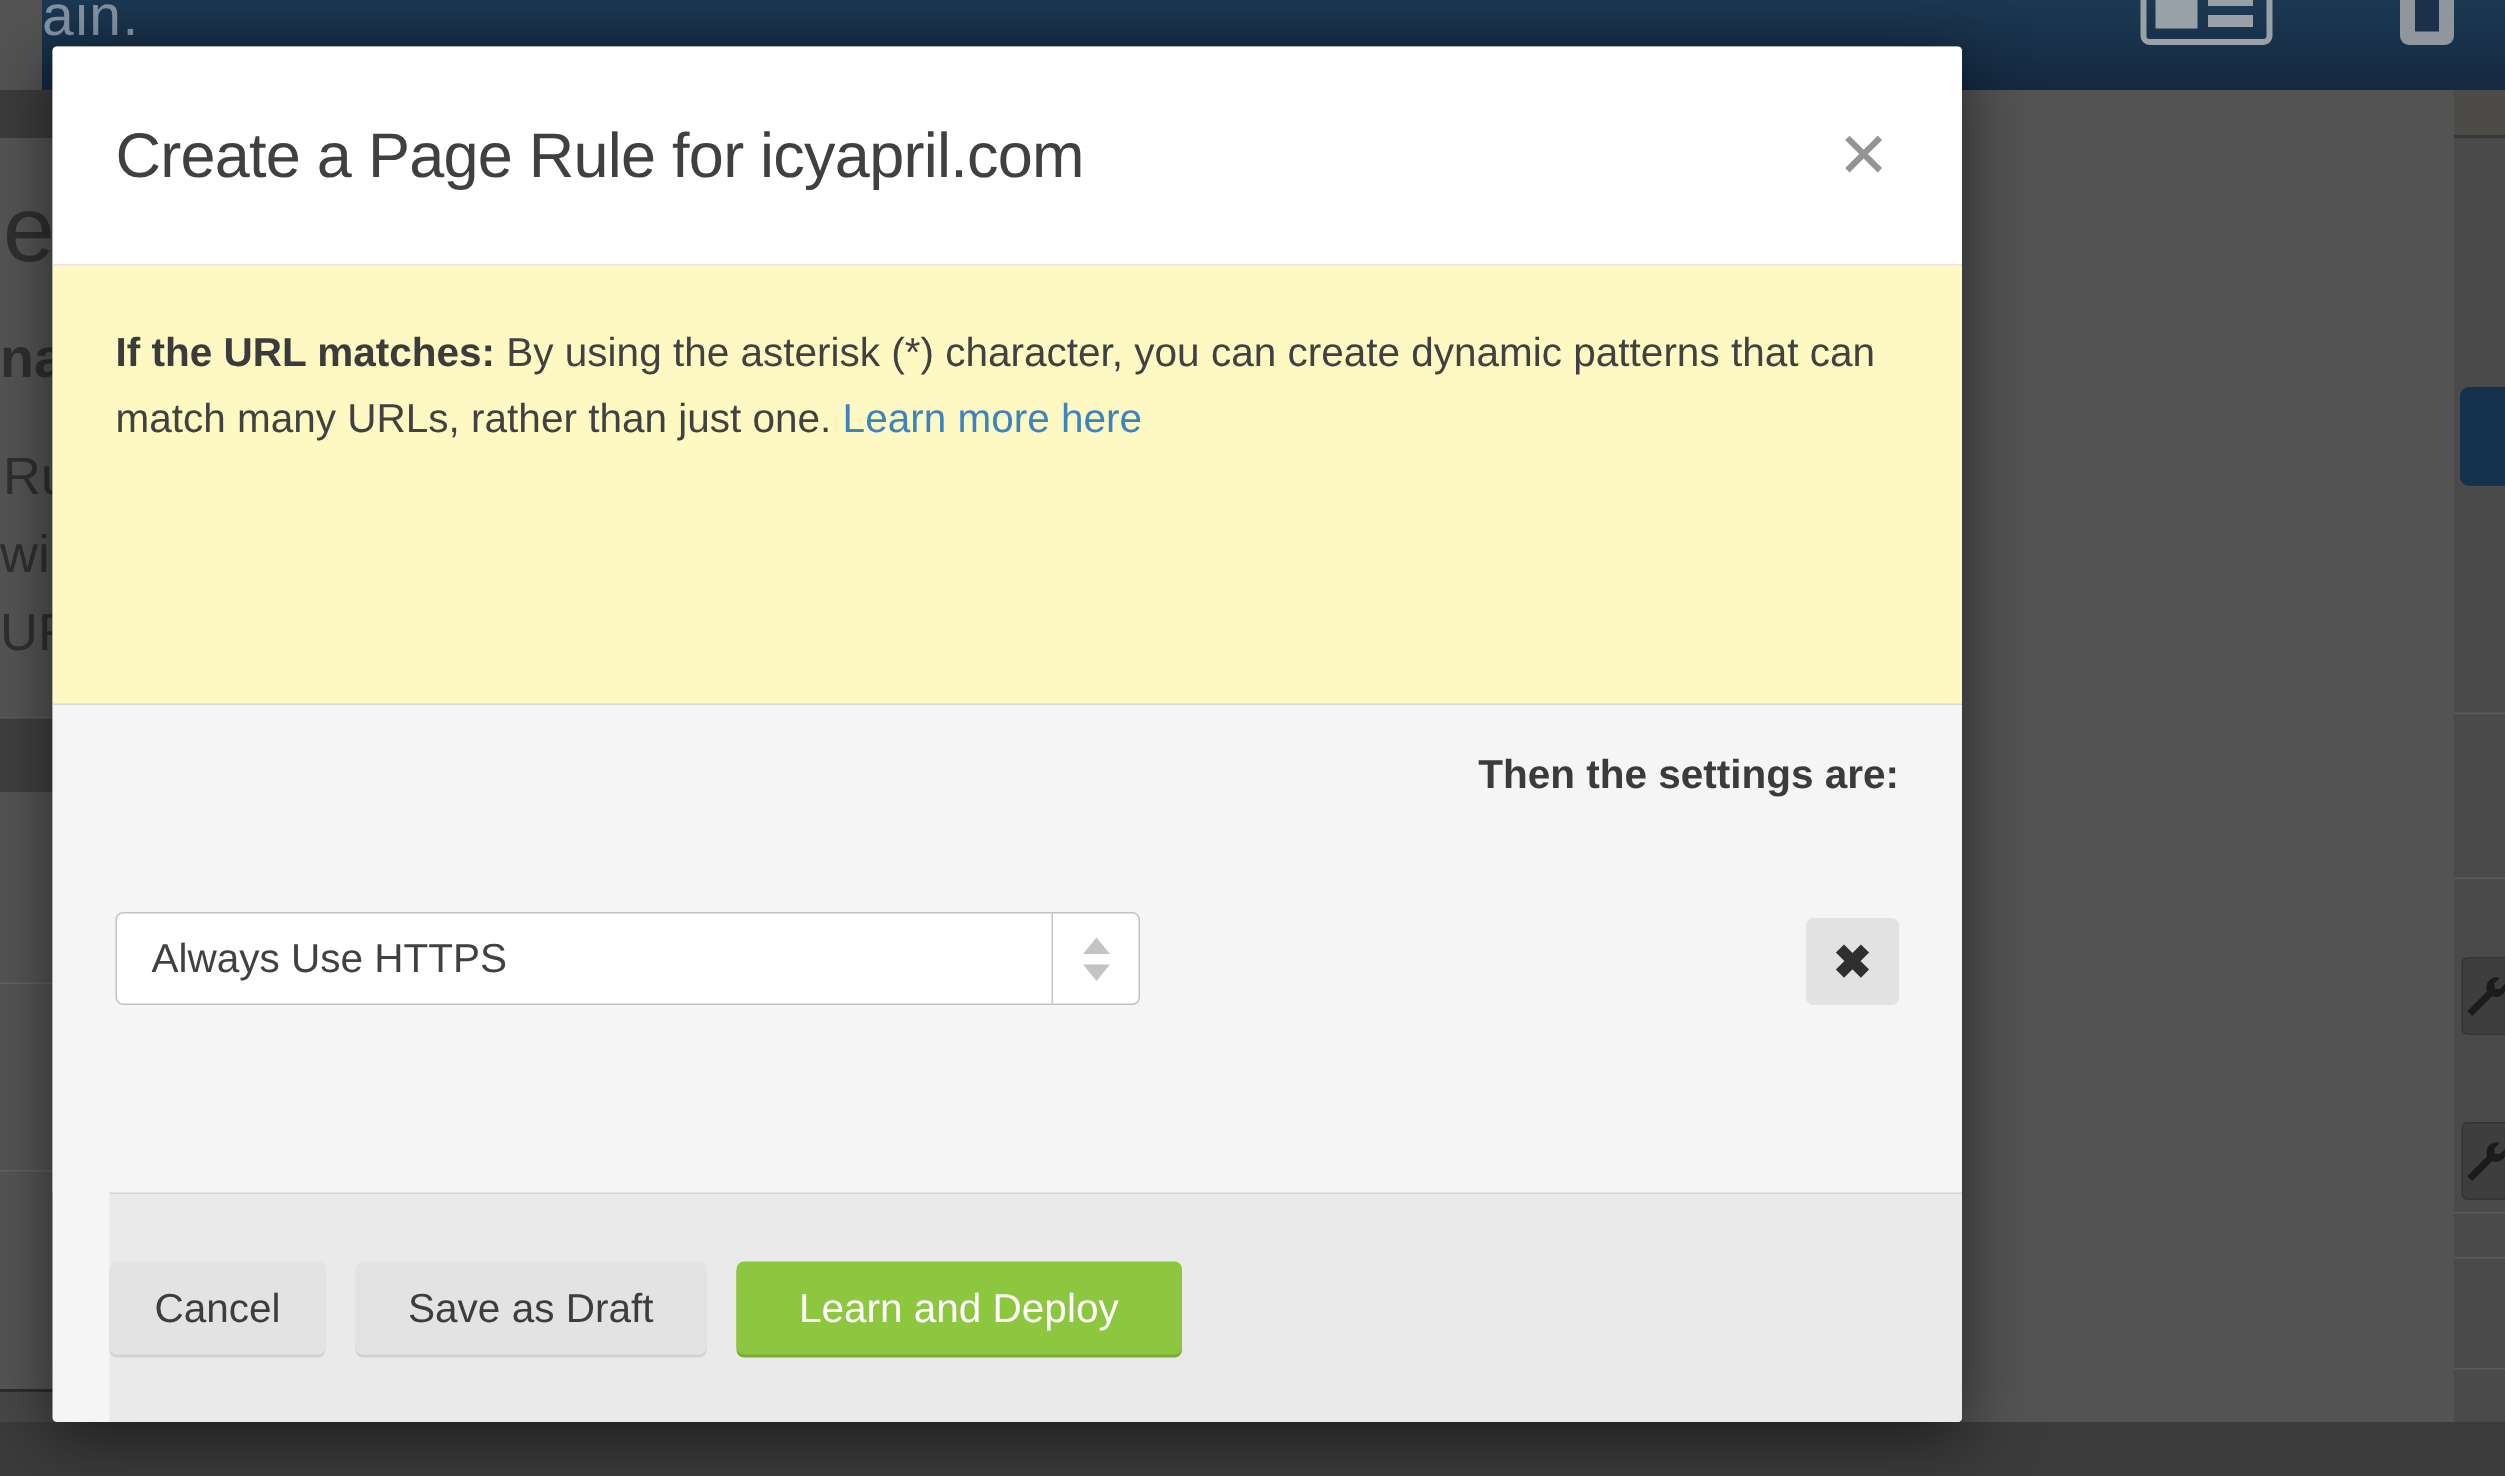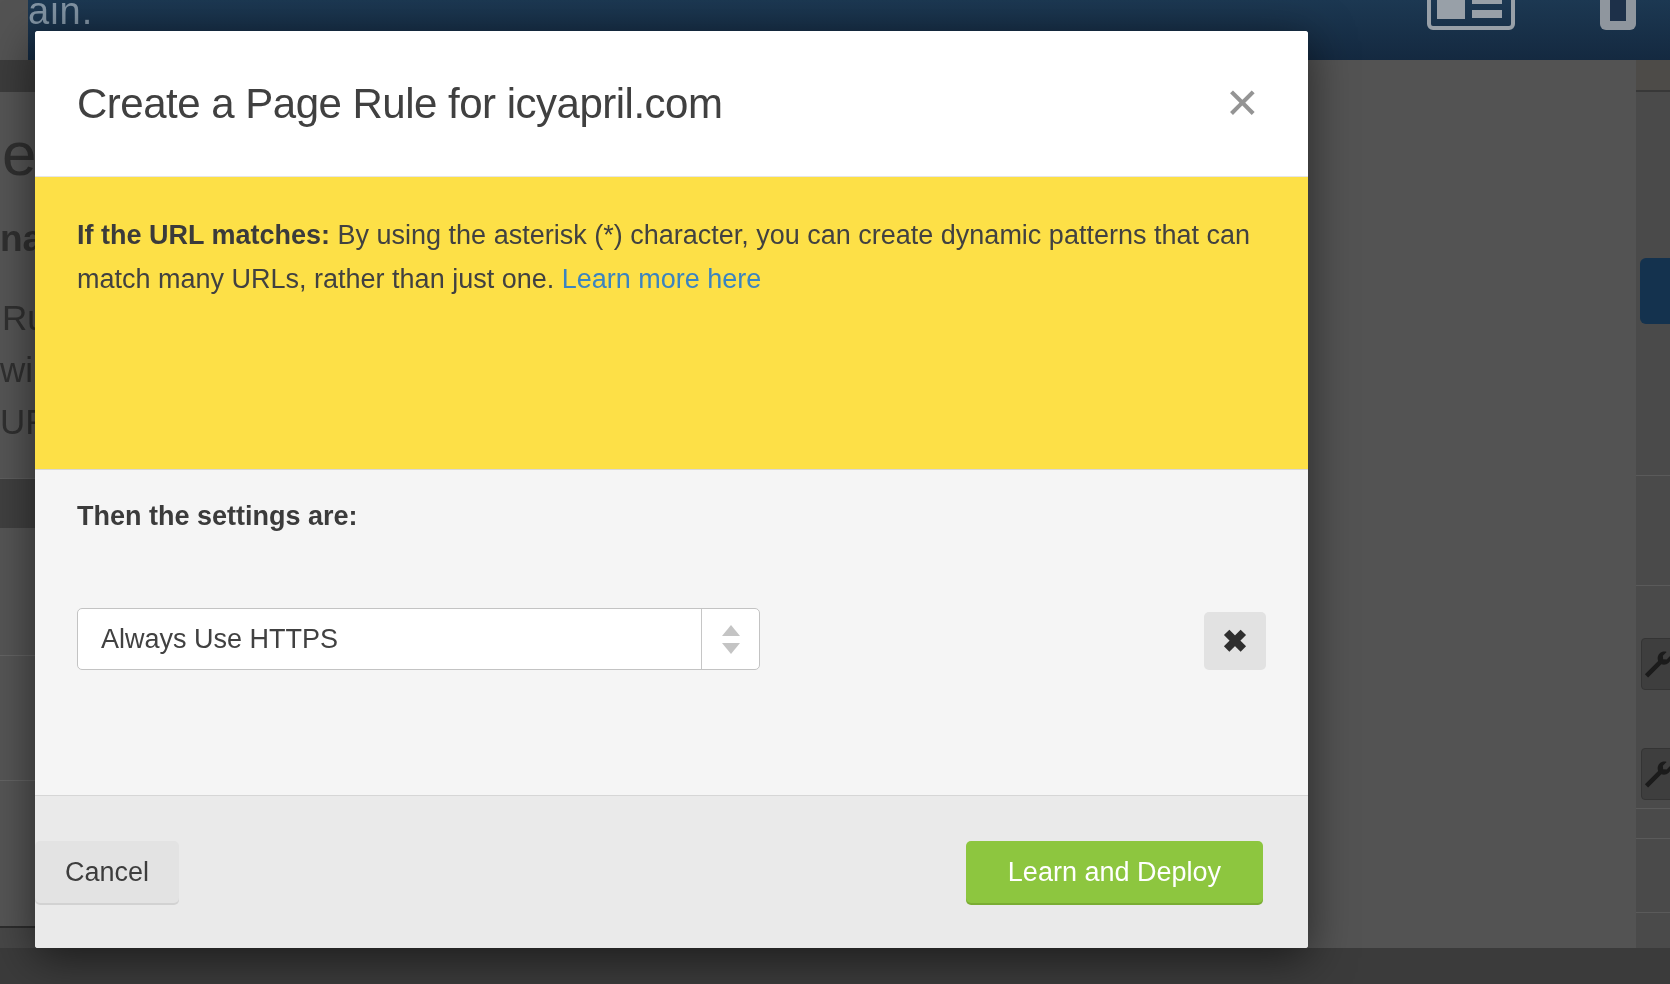--- a/index.html
+++ b/index.html
@@ -73,36 +73,36 @@
     height:145px; background:#ffffff;
     display:flex; align-items:center; padding:0 48px 0 42px;
   }
   .modal-title { font-size:42px; font-weight:400; color:#404040; letter-spacing:-0.5px; }
   .modal-close {
     margin-left:auto; background:none; border:none; cursor:pointer;
     font-size:42px; line-height:1; color:#949494; font-family:"Liberation Sans", sans-serif;
   }
 
   .url-section {
-    height:294px; background:#fde047;
+    height:294px; background:#fef9c3;
     border-top:1px solid #e6e6e6; border-bottom:1px solid #d8d8d8;
     padding:36px 42px 0;
   }
   .url-desc { font-size:27px; line-height:44px; color:#414141; max-width:1390px; }
   .url-desc strong { font-weight:700; color:#3b3b3b; }
   .learn-link { color:#3b84c0; text-decoration:none; cursor:pointer; }
   .url-input {
     display:block; margin-top:28px; width:100%; height:61px;
     background:#ffffff; border:1px solid #b5b5b5; border-radius:3px;
     font-family:"Liberation Sans", sans-serif; font-size:24px; color:#555555;
     padding:0 19px;
   }
 
   .settings-section { height:325px; background:#f5f5f5; padding:28px 42px 0; }
-  .settings-heading { font-size:27px; font-weight:700; color:#3b3b3b; line-height:36px; }
+  .settings-heading { font-size:27px; font-weight:700; color:#3b3b3b; line-height:36px;text-align:right; }
   .setting-row { margin-top:74px; display:flex; align-items:flex-end; }
   .setting-select {
     width:683px; height:62px; background:#ffffff;
     border:1px solid #c3c3c3; border-radius:5px;
     display:flex; align-items:center; cursor:pointer;
   }
   .select-value { flex:1; font-size:27px; color:#414141; padding-left:23px; }
   .select-stepper {
     width:58px; height:100%; border-left:1px solid #c6c6c6;
     display:flex; flex-direction:column; align-items:center; justify-content:center; gap:7px;
@@ -114,22 +114,22 @@
     margin-left:auto; width:62px; height:58px;
     background:#e2e2e2; border:none; border-radius:5px; cursor:pointer;
     font-size:31px; font-weight:700; color:#2f2f2f;
     display:flex; align-items:center; justify-content:center;
     font-family:"Liberation Sans", sans-serif;
   }
   .settings-helper { margin-top:31px; font-size:26px; color:#8a8a8a; }
 
   .modal-footer {
     height:153px; background:#eaeaea; border-top:1px solid #d6d6d6;
-    display:flex; align-items:center; justify-content:space-between;
-    padding-right:45px; gap:20px;
+    display:flex; align-items:center; justify-content:flex-start;
+    gap:20px;margin-left:38px;
   }
   .btn {
     height:62px; border:none; border-radius:5px; cursor:pointer;
     font-family:"Liberation Sans", sans-serif; font-size:27px; line-height:62px;
   }
   .btn-gray  { background:#e3e3e3; color:#3d3d3d; box-shadow:0 2px 0 rgba(0,0,0,0.10); }
   .btn-cancel { padding:0 30px; }
   .btn-draft  { padding:0 35px; }
   .btn-green { background:#8dc63f; color:#ffffff; padding:0 42px; box-shadow:0 2px 0 #7aad33; }
 </style>
@@ -214,16 +214,17 @@
       </div>
       <button class="remove-btn">
         <span>✖</span>
       </button>
     </div>
 
   </div>
 
   <div class="modal-footer">
     <button class="btn btn-gray btn-cancel">Cancel</button>
+    <button class="btn btn-gray btn-draft">Save as Draft</button>
     <button class="btn btn-green">Learn and Deploy</button>
   </div>
 
 </div>
 
 </body></html>

